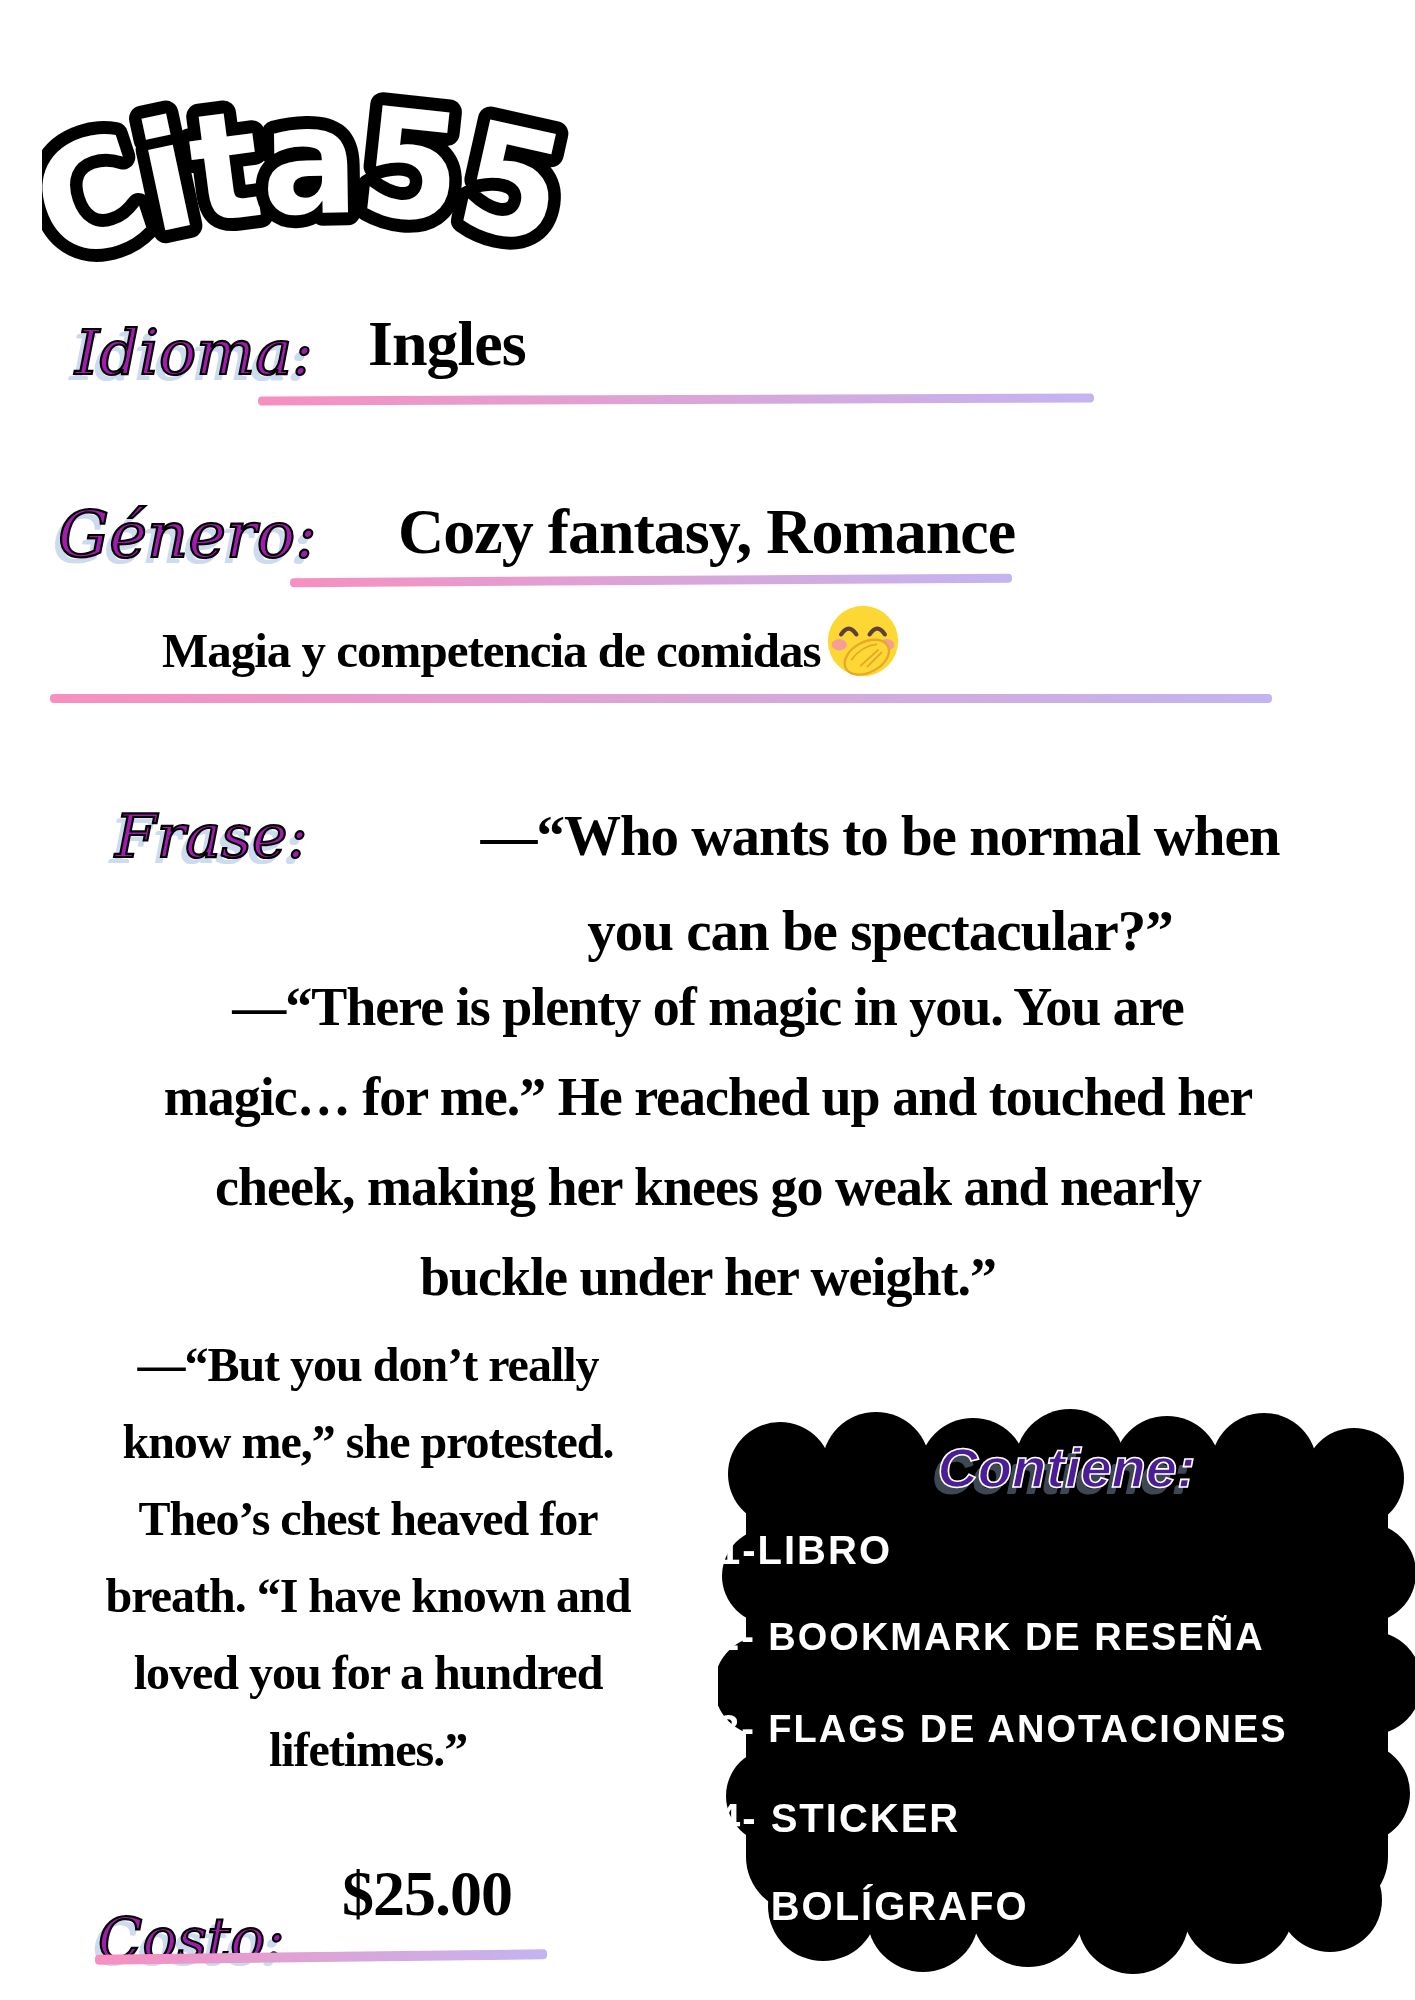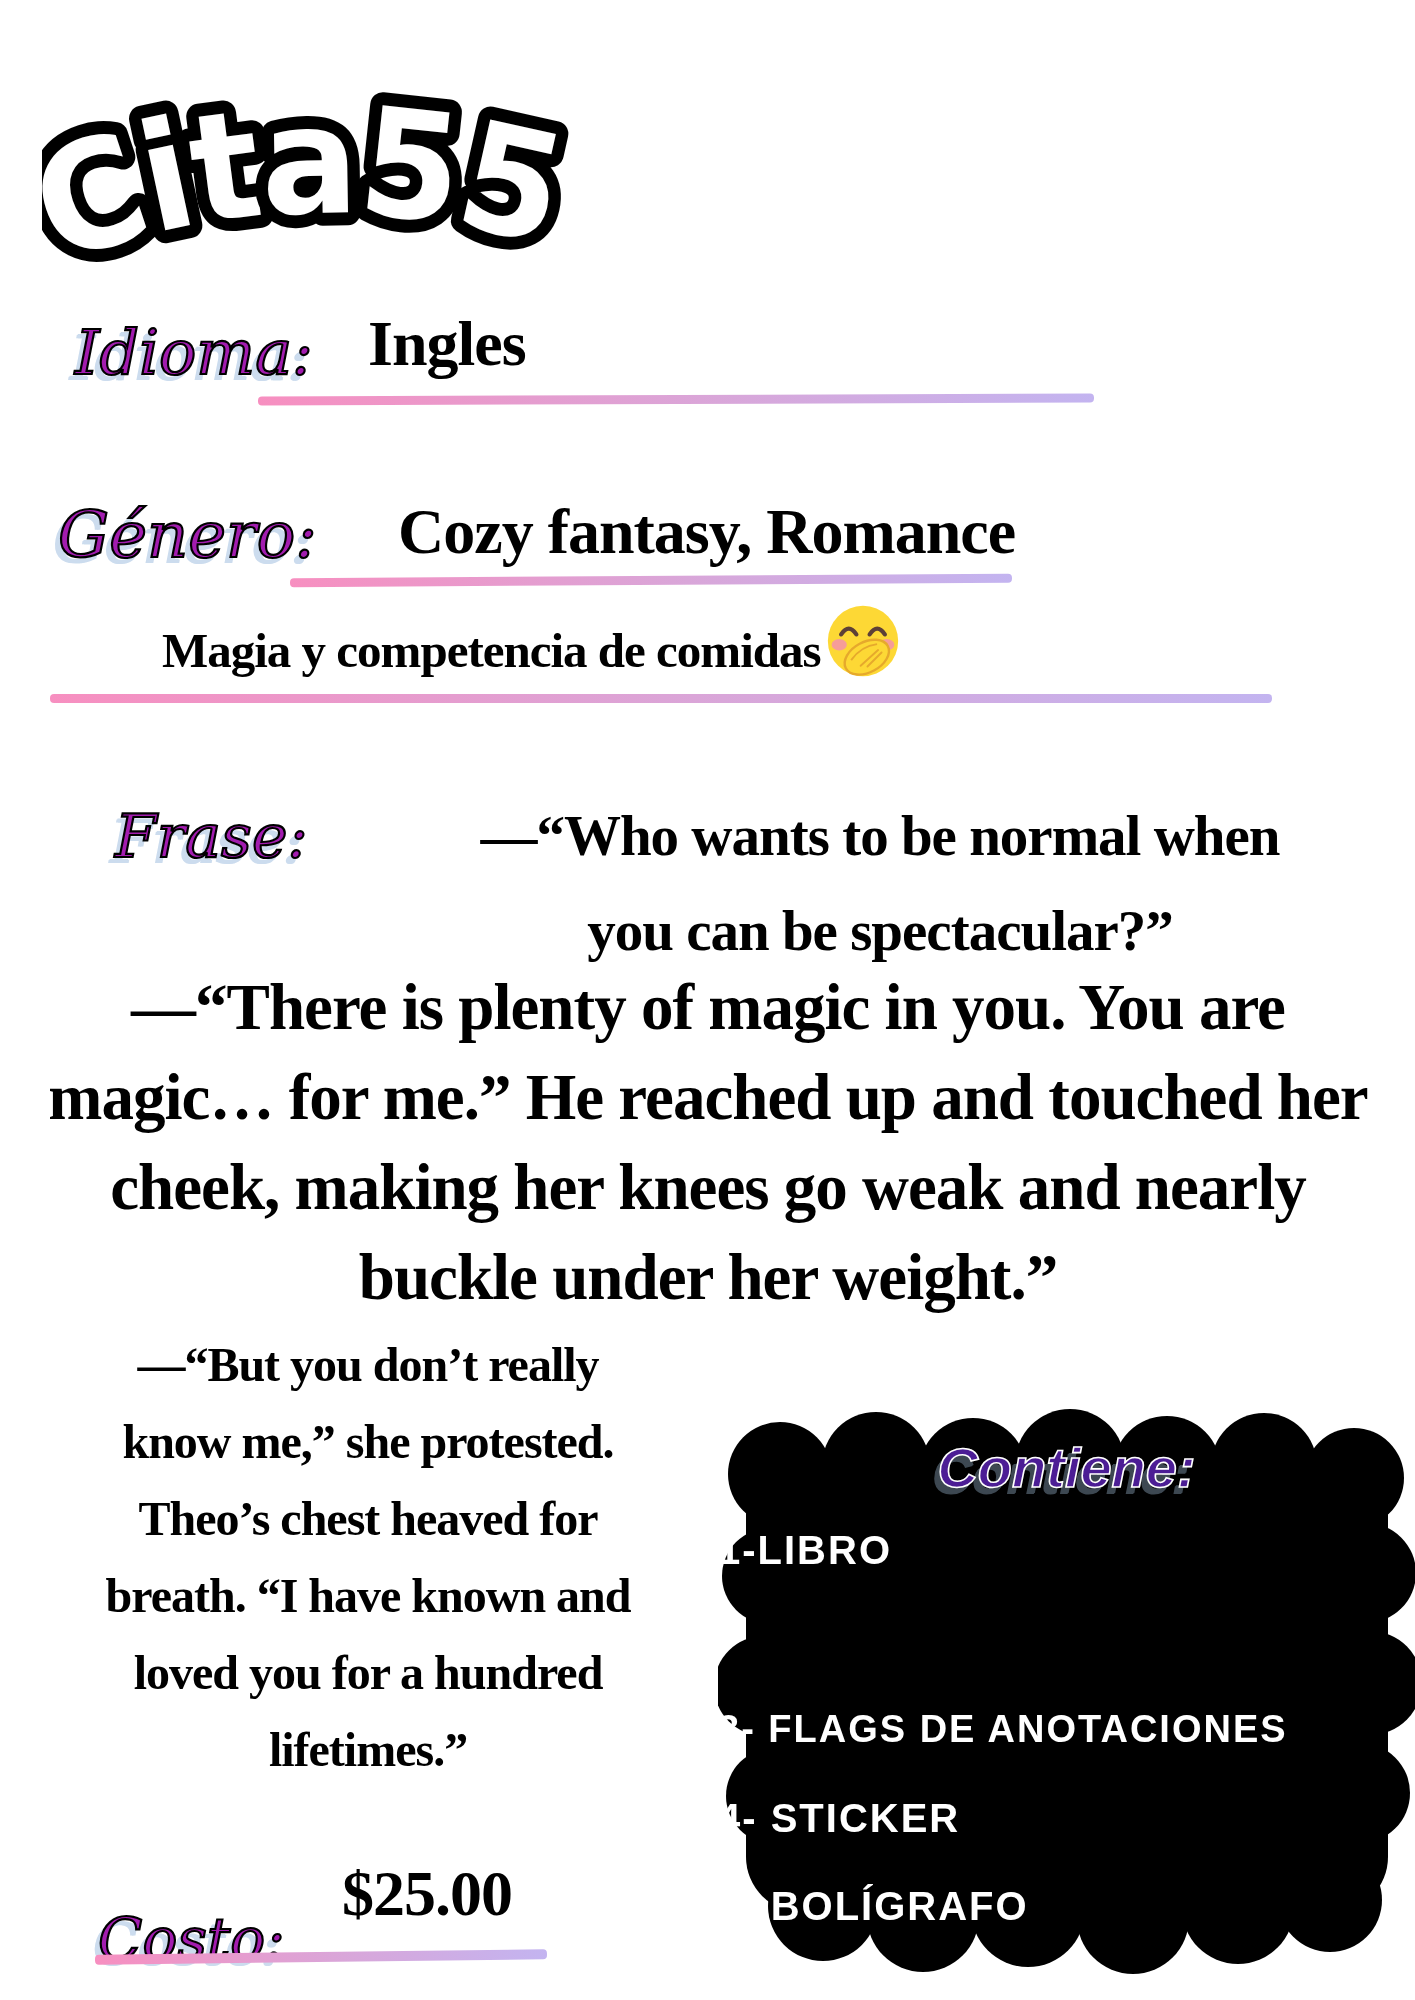--- a/index.html
+++ b/index.html
@@ -75,21 +75,21 @@
   </div>
   <div class="underline" style="left:50px;top:694px;width:1222px;"></div>
 
   <div class="label" style="left:115px;top:806px;font-size:60px;">Frase:</div>
 
   <div class="quote-block" style="left:370px;top:788px;width:1020px;font-size:57px;line-height:95px;">
     <div class="quote-line">—“Who wants to be normal when</div>
     <div class="quote-line">you can be spectacular?”</div>
   </div>
 
-  <div class="quote-block" style="left:28px;top:962px;width:1360px;font-size:65px;line-height:90px;">
+  <div class="quote-block" style="left:28px;top:962px;width:1360px;font-size:54px;line-height:90px;">
     <div class="quote-line">—“There is plenty of magic in you. You are</div>
     <div class="quote-line">magic… for me.” He reached up and touched her</div>
     <div class="quote-line">cheek, making her knees go weak and nearly</div>
     <div class="quote-line">buckle under her weight.”</div>
   </div>
 
   <div class="quote-block" style="left:38px;top:1326px;width:660px;font-size:48px;line-height:77px;">
     <div class="quote-line">—“But you don’t really</div>
     <div class="quote-line">know me,” she protested.</div>
     <div class="quote-line">Theo’s chest heaved for</div>
@@ -118,20 +118,21 @@
           <circle cx="205" cy="508" r="56"></circle>
         <circle cx="310" cy="502" r="57"></circle>
           <circle cx="415" cy="510" r="56"></circle>
         <circle cx="520" cy="500" r="56"></circle>
           <circle cx="612" cy="492" r="52"></circle>
         <rect x="28" y="52" width="642" height="452" rx="55"></rect>
       </g>
     </svg>
     <div class="cloud-title">Contiene:</div>
     <div class="cloud-item" style="top:122px;font-size:40px;">1-LIBRO</div>
+    <div class="cloud-item" style="top:210px;">2- BOOKMARK DE RESEÑA</div>
     <div class="cloud-item" style="top:302px;">3- FLAGS DE ANOTACIONES</div>
     <div class="cloud-item" style="top:390px;font-size:40px;">4- STICKER</div>
     <div class="cloud-item" style="top:478px;font-size:40px;">5- BOLÍGRAFO</div>
   </div>
 
   <div class="label" style="left:98px;top:1868px;font-size:58px;margin-top:42px;">Costo:</div>
   <div class="serifval" style="left:342px;top:1862px;font-size:64px;">$25.00</div>
   <div class="underline" style="left:95px;top:1952px;width:452px;height:10px;transform:rotate(-0.7deg);"></div>
 
 </div>

